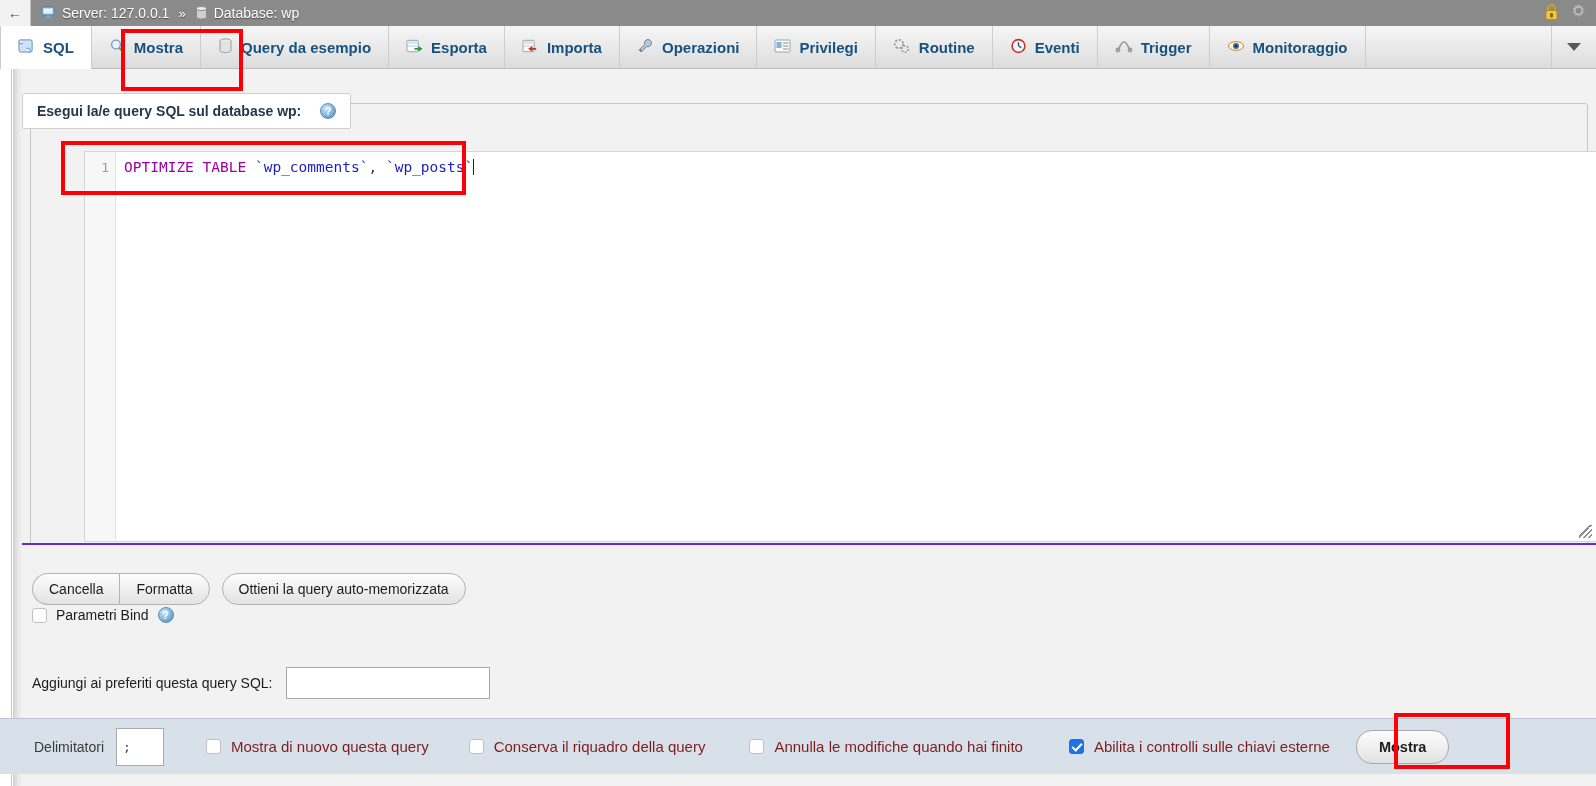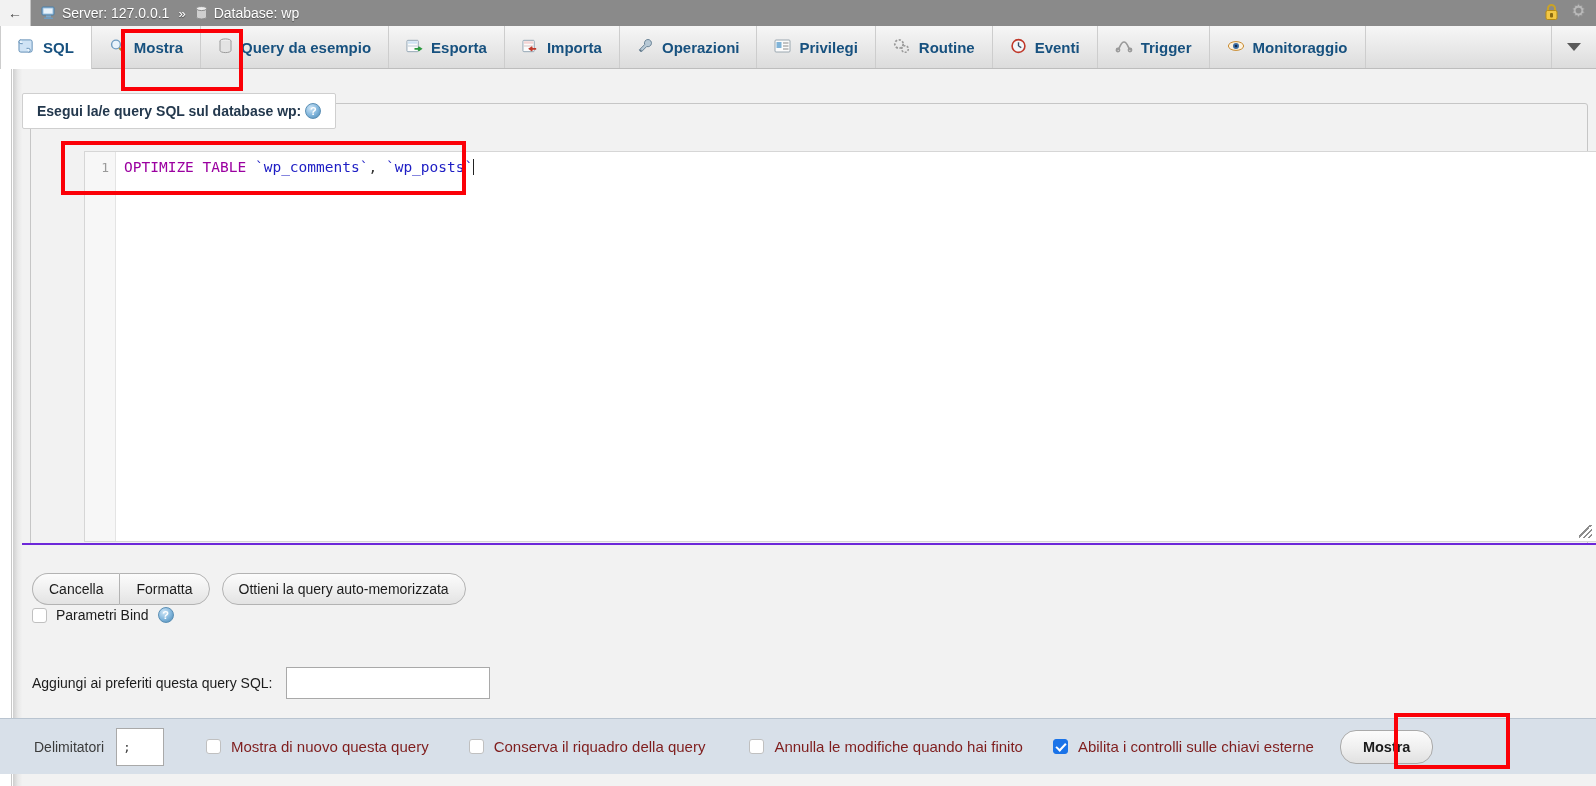--- a/index.html
+++ b/index.html
@@ -150,21 +150,21 @@
     top: 24px; left: 0px;
     background: #ffffff;
     border: 1px solid #cfcfcf;
     border-radius: 2px;
     padding: 9px 14px;
     font-size: 14px;
     font-weight: bold;
     color: #23384d;
     display: flex;
     align-items: center;
-    gap: 4px;
+    gap: 19px;
     white-space: nowrap;
     z-index: 4;
   }
 
   
   .editor {
     position: absolute;
     top: 82px; left: 62px;
     width: 1512px;
     height: 391px;
@@ -615,21 +615,21 @@
   <div class="bb-item" style="margin-left:40px">
     <span class="ckbox"></span>
     <span>Conserva il riquadro della query</span>
   </div>
 
   <div class="bb-item" style="margin-left:44px">
     <span class="ckbox"></span>
     <span>Annulla le modifiche quando hai finito</span>
   </div>
 
-  <div class="bb-item" style="margin-left:30px">
+  <div class="bb-item" style="margin-left:46px">
     <span class="ckbox checked"></span>
     <span>Abilita i controlli sulle chiavi esterne</span>
   </div>
 
   <div class="exec-btn" style="margin-left:26px">Mostra</div>
 </div>
 
 <div class="anno anno-tab"></div>
 <div class="anno anno-code"></div>
 <div class="anno anno-exec"></div>

